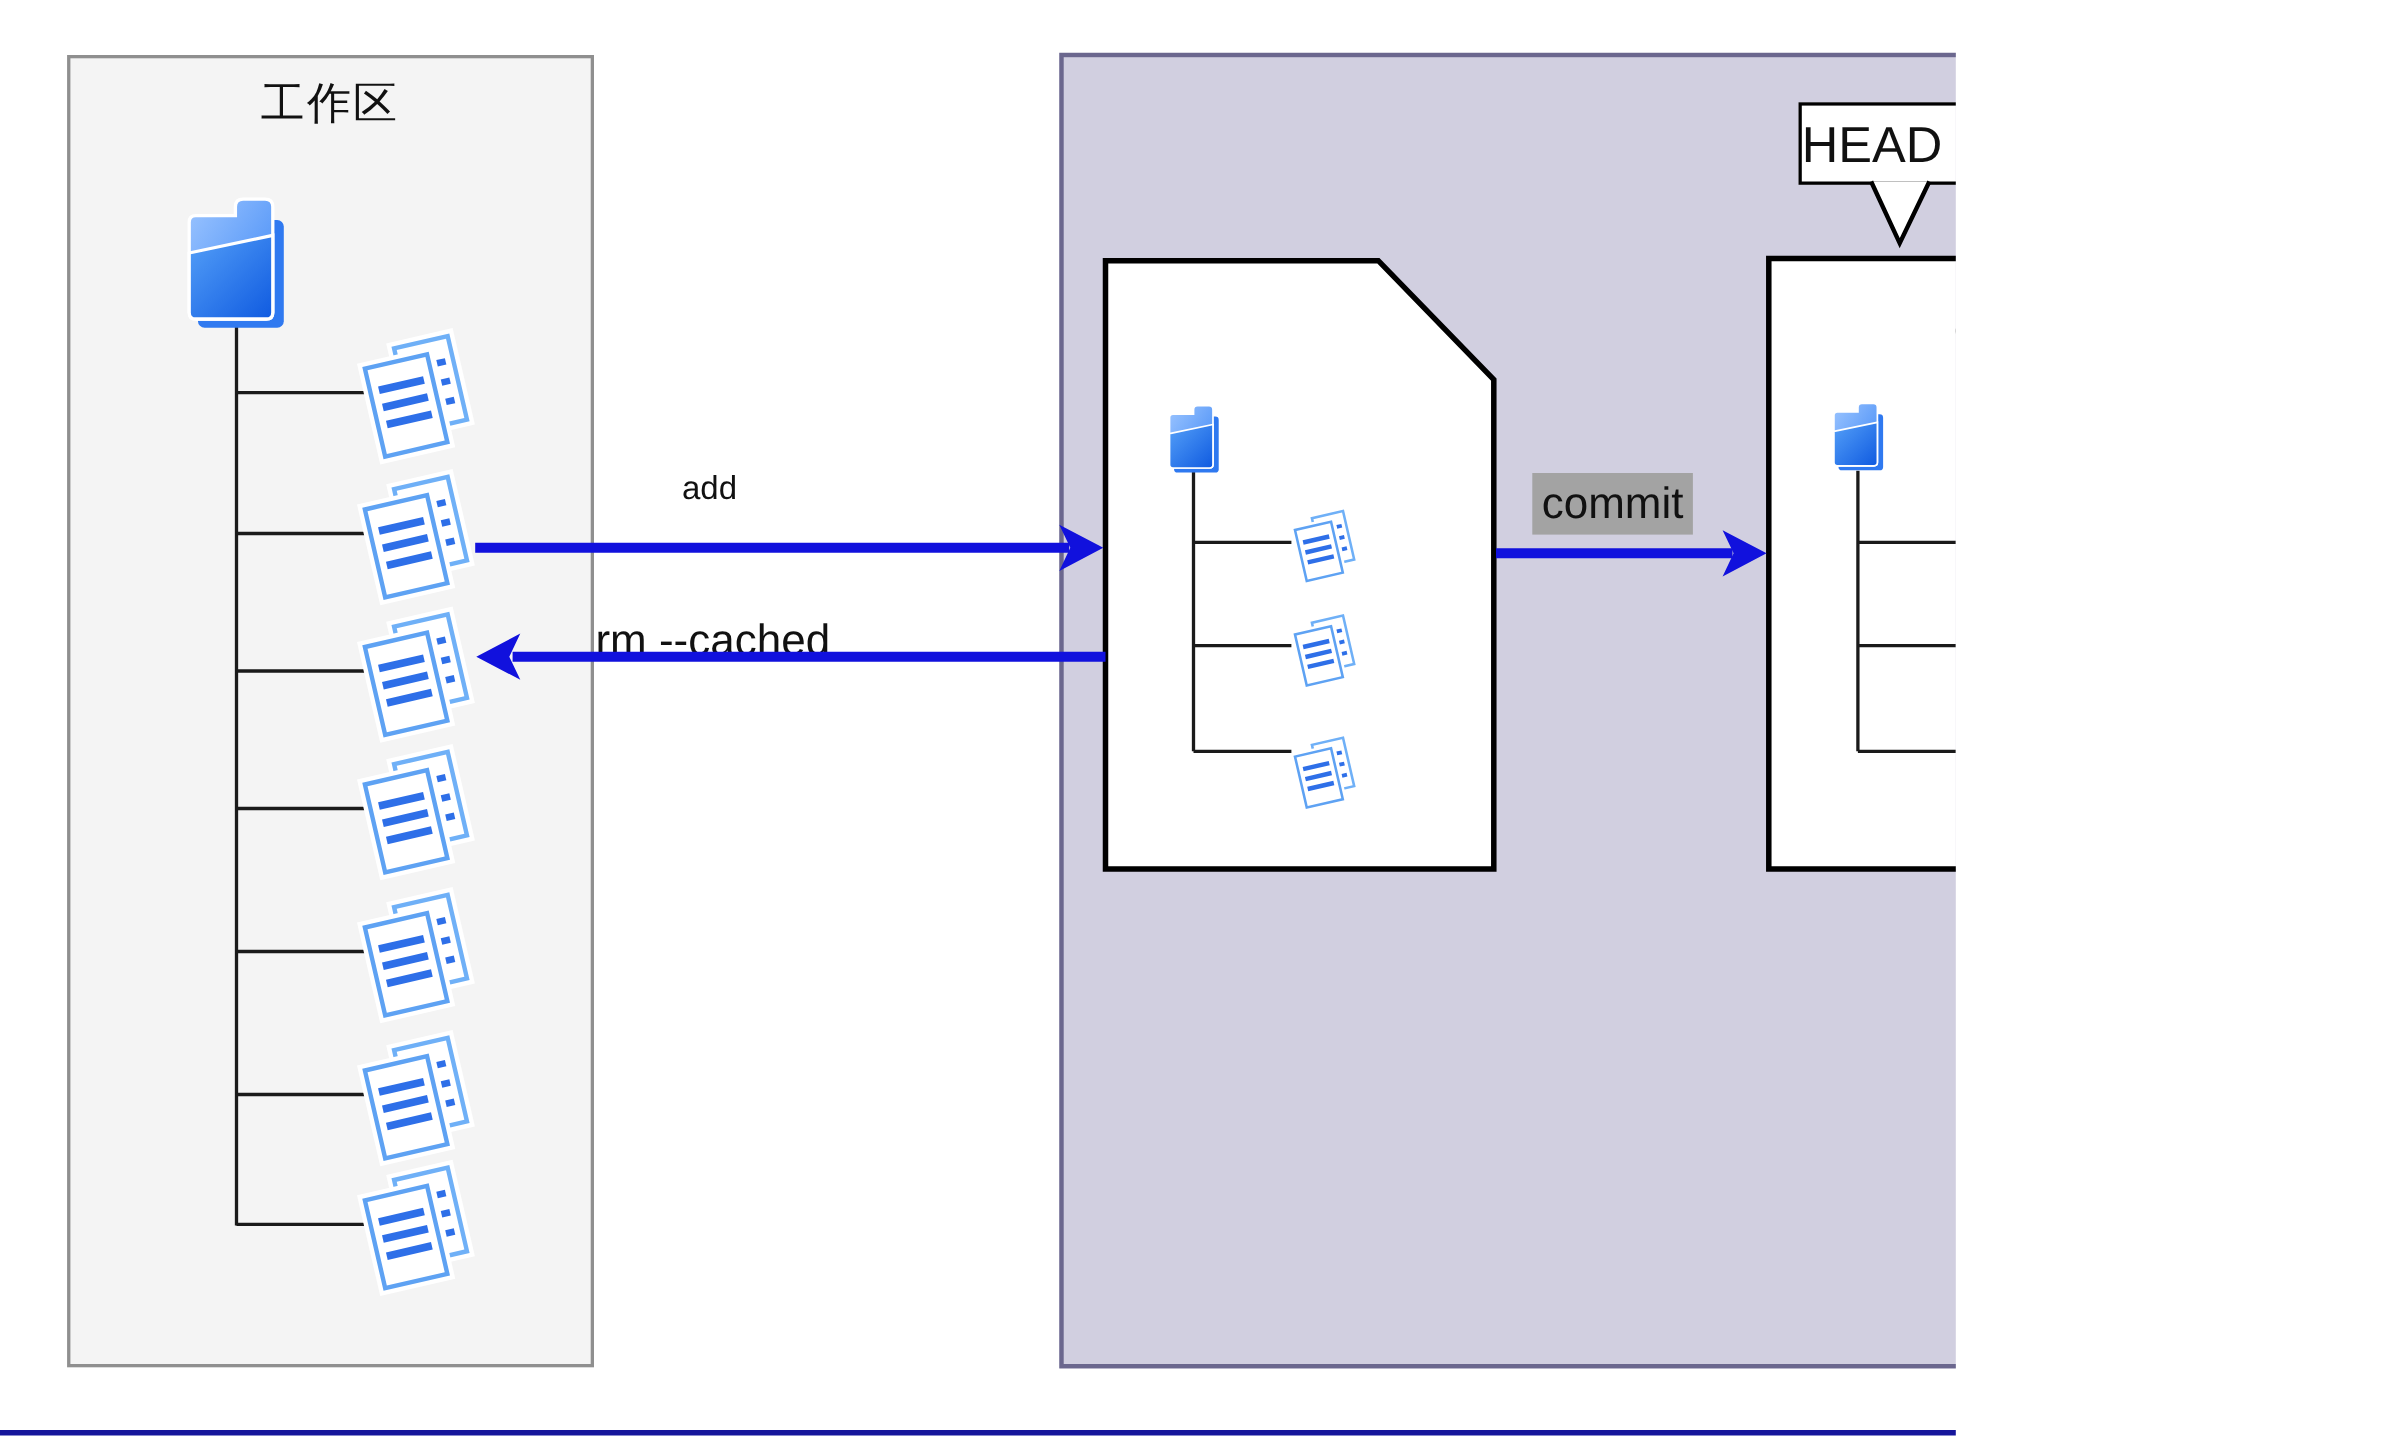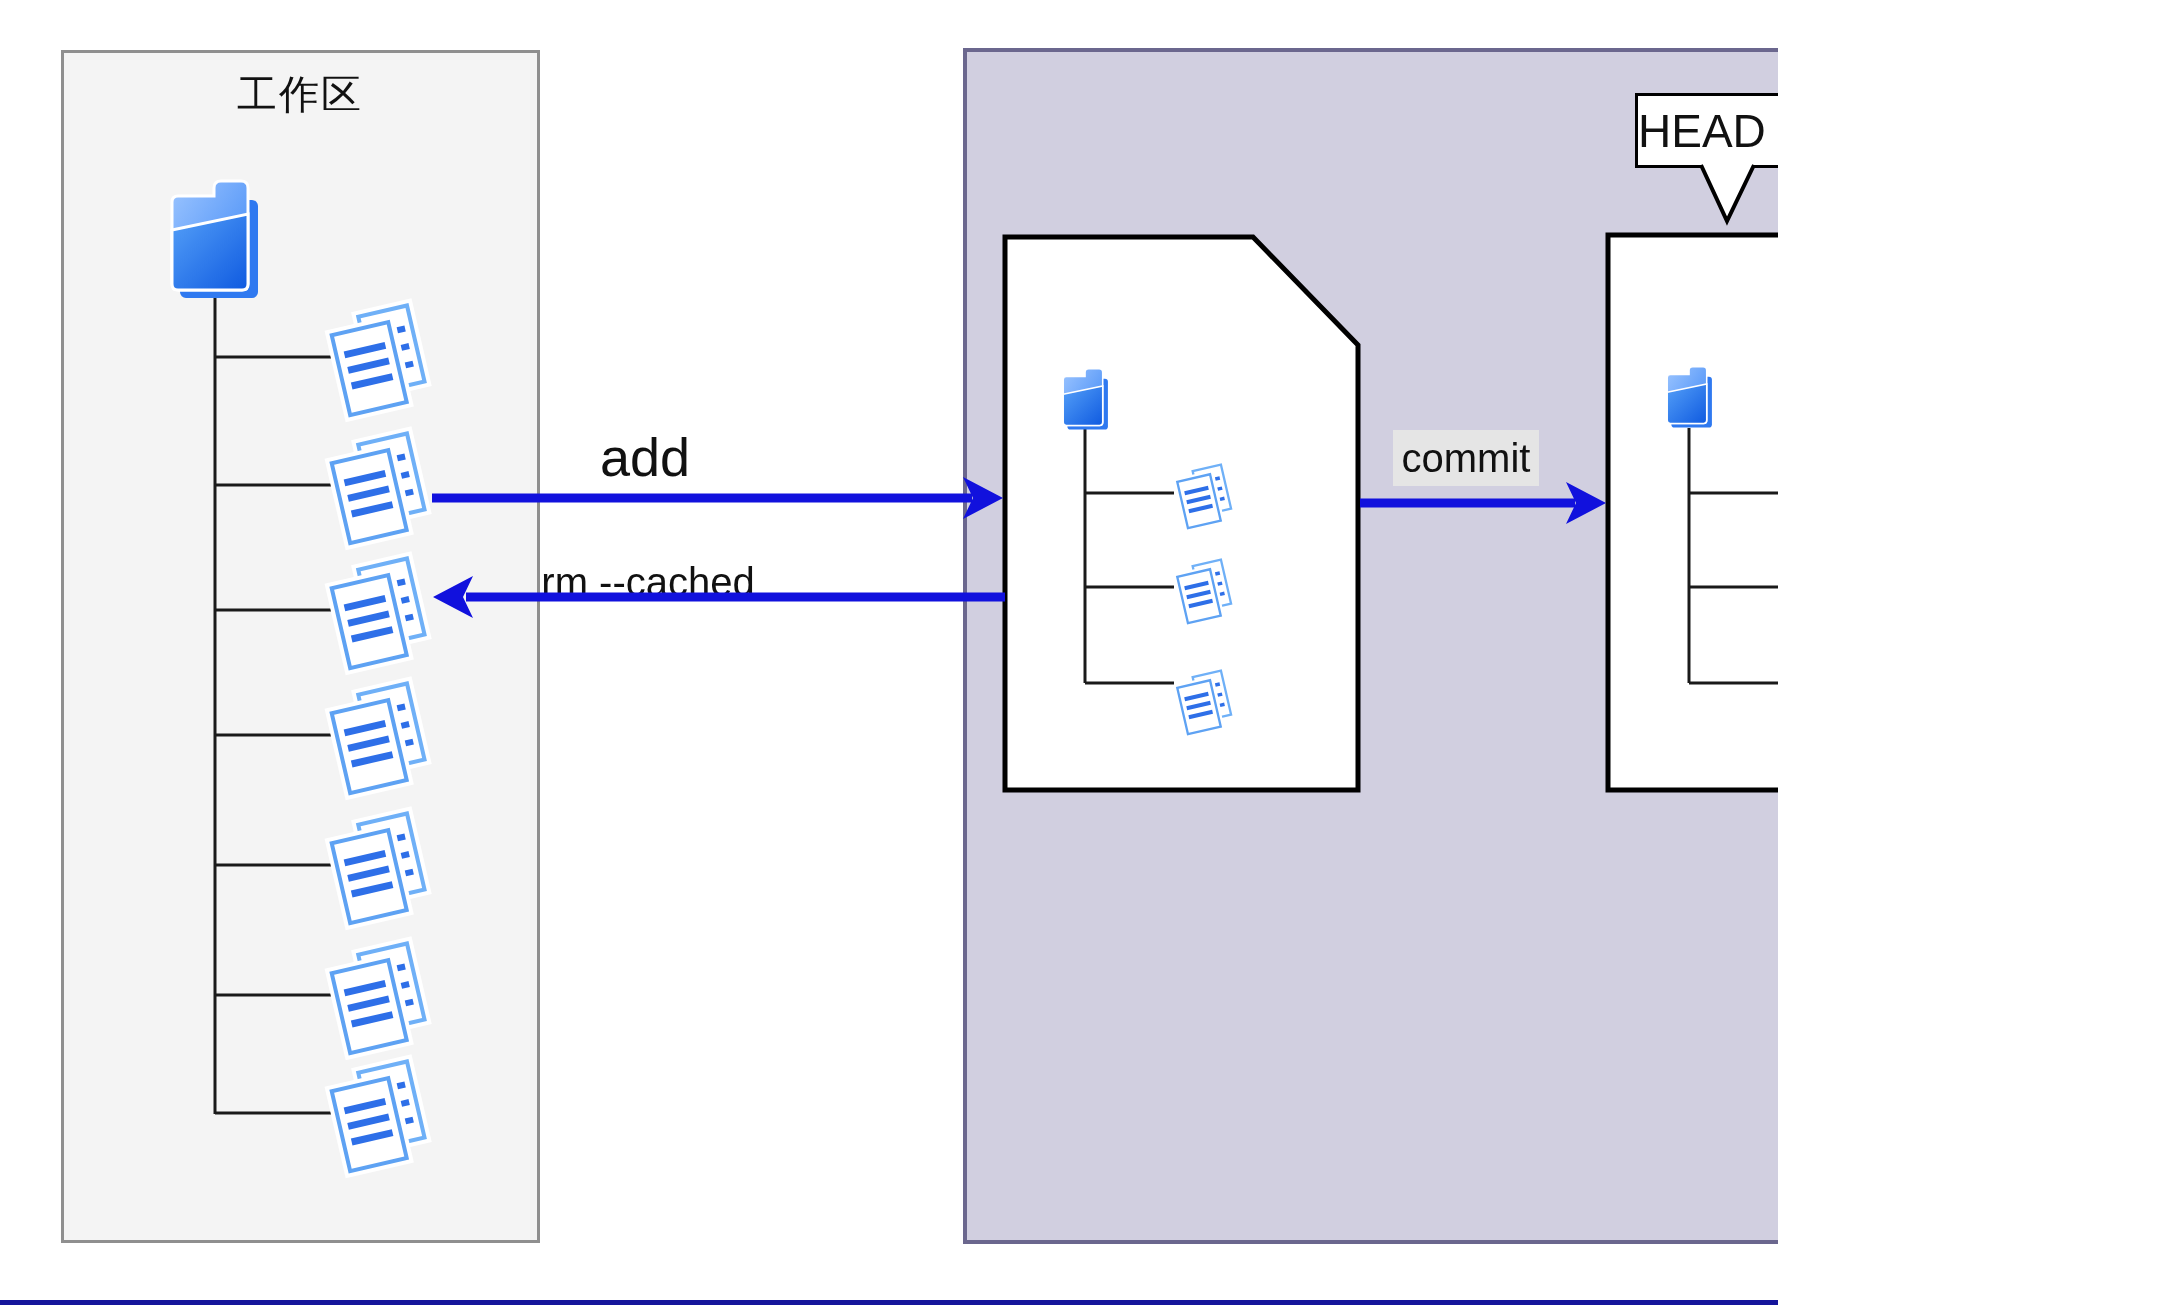--- a/index.html
+++ b/index.html
@@ -11,24 +11,24 @@
   #workspace-box{
     left:61px;top:50px;width:479px;height:1193px;box-sizing:border-box;
     background:#f4f4f4;border:3px solid #8f8f8f;
   }
   #repo-box{
     left:963px;top:48px;width:1132px;height:1196px;box-sizing:border-box;
     background:#d1cfe0;border:4px solid #6b678e;
   }
   .diagram-label{white-space:nowrap;line-height:1;}
   #workspace-title{left:300px;top:74px;transform:translateX(-50%);font-size:40px;letter-spacing:2px;}
-  #add-label{left:645px;top:430px;transform:translateX(-50%);font-size:54px;}
+  #add-label{left:645px;top:430px;transform:translateX(-50%);font-size:30px;}
   #rm-label{left:648px;top:562px;transform:translateX(-50%);font-size:40px;}
   #commit-label{
-    left:1393px;top:430px;width:146px;height:56px;background:#e5e5e5;
+    left:1393px;top:430px;width:146px;height:56px;background:#a3a3a3;
     display:flex;align-items:center;justify-content:center;font-size:40px;
   }
   #index-label{left:1058px;top:282px;font-size:44px;}
   #master-label{left:1650px;top:284px;font-size:44px;}
   #head-bubble{
     left:1635px;top:93px;width:178px;height:75px;box-sizing:border-box;
     background:#fff;border:3px solid #000;
     display:flex;align-items:center;justify-content:flex-start;font-size:46px;
   }
   #bottom-rule{left:0;top:1300px;width:2174px;height:5px;background:#15159b;}

